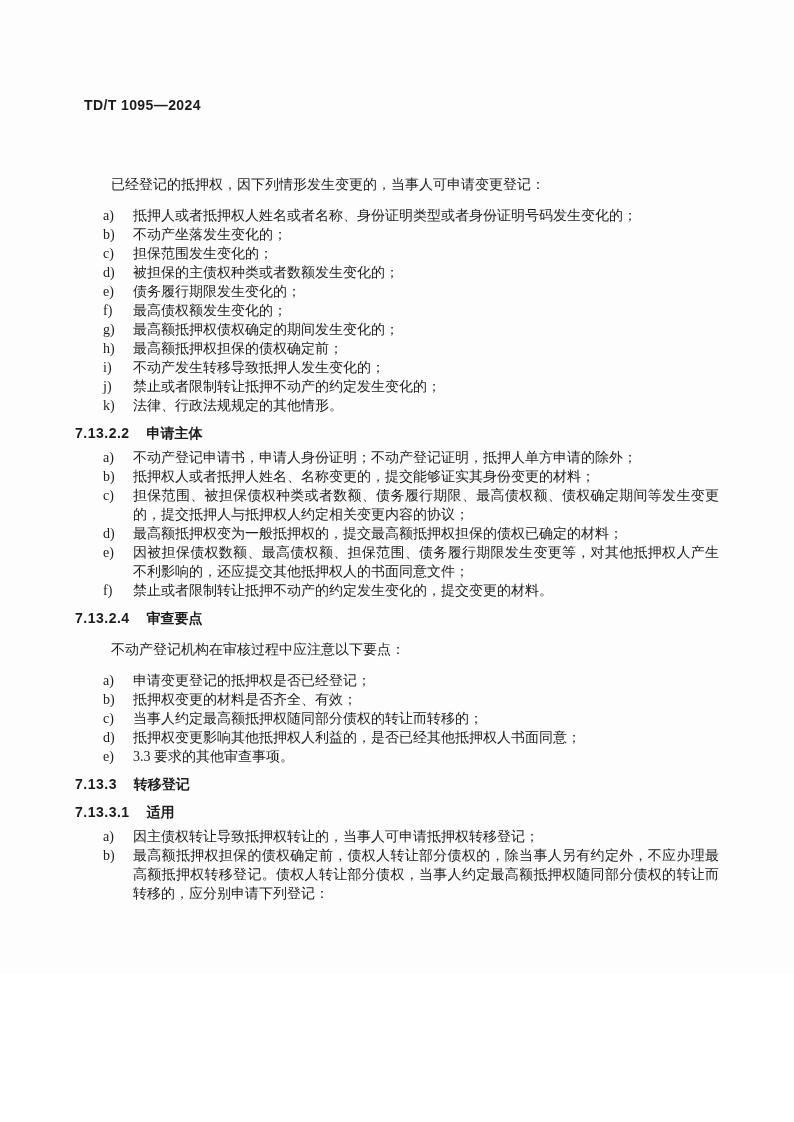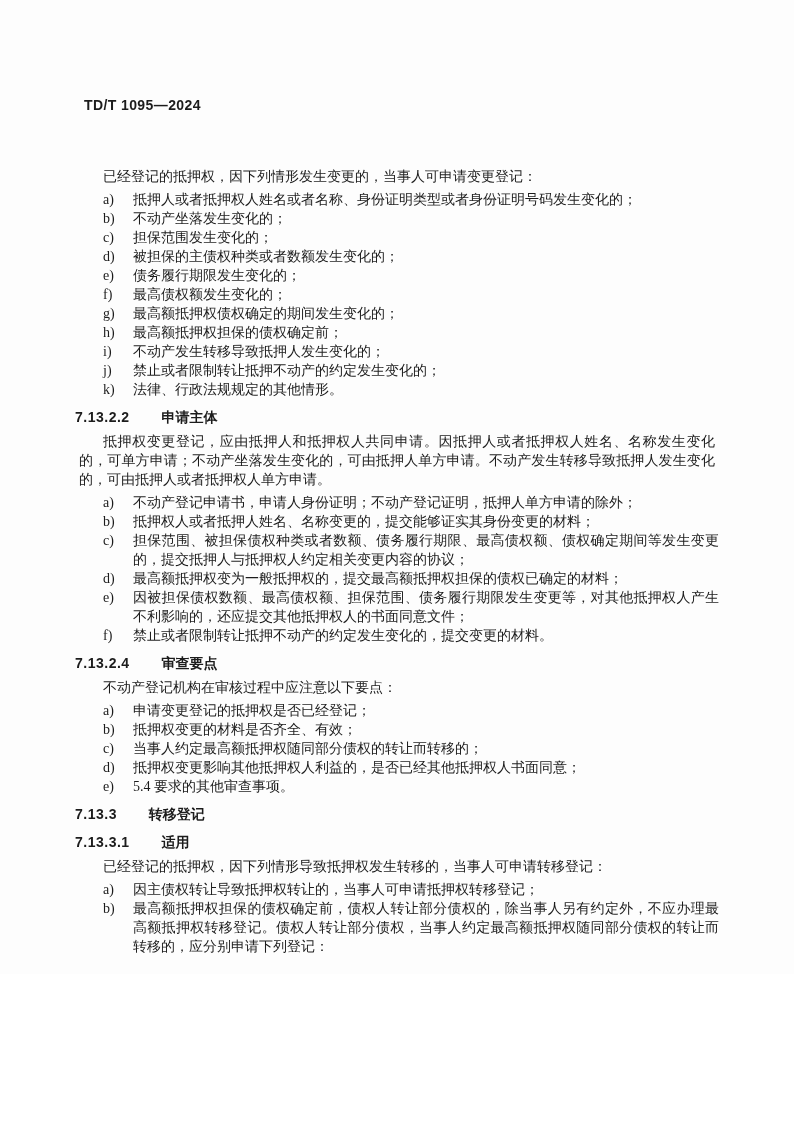--- a/index.html
+++ b/index.html
@@ -26,21 +26,21 @@
   }
   .content {
     position: absolute;
     left: 75px; top: 163px;
     width: 644px;
     font-size: 14px;
     line-height: 19px;
     text-align: justify;
   }
   .para {
-    margin: 4px;
+    margin: 12px;
     text-indent: 24px;
     text-align: justify;
   }
   .li {
     display: flex;
     margin-left: 28px;
   }
   .li-label {
     flex: 0 0 30px;
     width: 30px;
@@ -50,21 +50,21 @@
     text-align: justify;
   }
   .heading {
     margin: 9px 0 5px 0;
     font-family: "Liberation Sans", "DejaVu Sans", sans-serif;
     font-weight: bold;
     font-size: 14px;
     line-height: 19px;
     text-align: left;
   }
-  .heading .h-num { margin-right: 28px; letter-spacing: 0.5px; }
+  .heading .h-num { margin-right: 13px; letter-spacing: 0.5px; }
   .page-number {
     position: absolute;
     left: 72px; top: 1027px;
     font-size: 18px;
     color: #2a2a2a;
   }
 </style>
 </head>
 <body>
 
@@ -117,21 +117,20 @@
     </div>
     <div class="li">
       <span class="li-label">k)</span>
       <span class="li-text">法律、行政法规规定的其他情形。</span>
     </div>
 
     <h3 class="heading">
       <span class="h-num">7.13.2.2</span>
       <span class="h-title">申请主体</span>
     </h3>
-    <p class="para">抵押权变更登记，应由抵押人和抵押权人共同申请。因抵押人或者抵押权人姓名、名称发生变化的，可单方申请；不动产坐落发生变化的，可由抵押人单方申请。不动产发生转移导致抵押人发生变化的，可由抵押人或者抵押权人单方申请。</p>
 
     <div class="li">
       <span class="li-label">a)</span>
       <span class="li-text">不动产登记申请书，申请人身份证明；不动产登记证明，抵押人单方申请的除外；</span>
     </div>
     <div class="li">
       <span class="li-label">b)</span>
       <span class="li-text">抵押权人或者抵押人姓名、名称变更的，提交能够证实其身份变更的材料；</span>
     </div>
     <div class="li">
@@ -167,33 +166,32 @@
     <div class="li">
       <span class="li-label">c)</span>
       <span class="li-text">当事人约定最高额抵押权随同部分债权的转让而转移的；</span>
     </div>
     <div class="li">
       <span class="li-label">d)</span>
       <span class="li-text">抵押权变更影响其他抵押权人利益的，是否已经其他抵押权人书面同意；</span>
     </div>
     <div class="li">
       <span class="li-label">e)</span>
-      <span class="li-text">5.4 要求的其他审查事项。</span>
+      <span class="li-text">3.3 要求的其他审查事项。</span>
     </div>
 
     <h3 class="heading">
       <span class="h-num">7.13.3</span>
       <span class="h-title">转移登记</span>
     </h3>
 
     <h3 class="heading">
       <span class="h-num">7.13.3.1</span>
       <span class="h-title">适用</span>
     </h3>
-    <p class="para">已经登记的抵押权，因下列情形导致抵押权发生转移的，当事人可申请转移登记：</p>
     <div class="li">
       <span class="li-label">a)</span>
       <span class="li-text">因主债权转让导致抵押权转让的，当事人可申请抵押权转移登记；</span>
     </div>
     <div class="li">
       <span class="li-label">b)</span>
       <span class="li-text">最高额抵押权担保的债权确定前，债权人转让部分债权的，除当事人另有约定外，不应办理最高额抵押权转移登记。债权人转让部分债权，当事人约定最高额抵押权随同部分债权的转让而转移的，应分别申请下列登记：</span>
     </div>
 
   </div>

